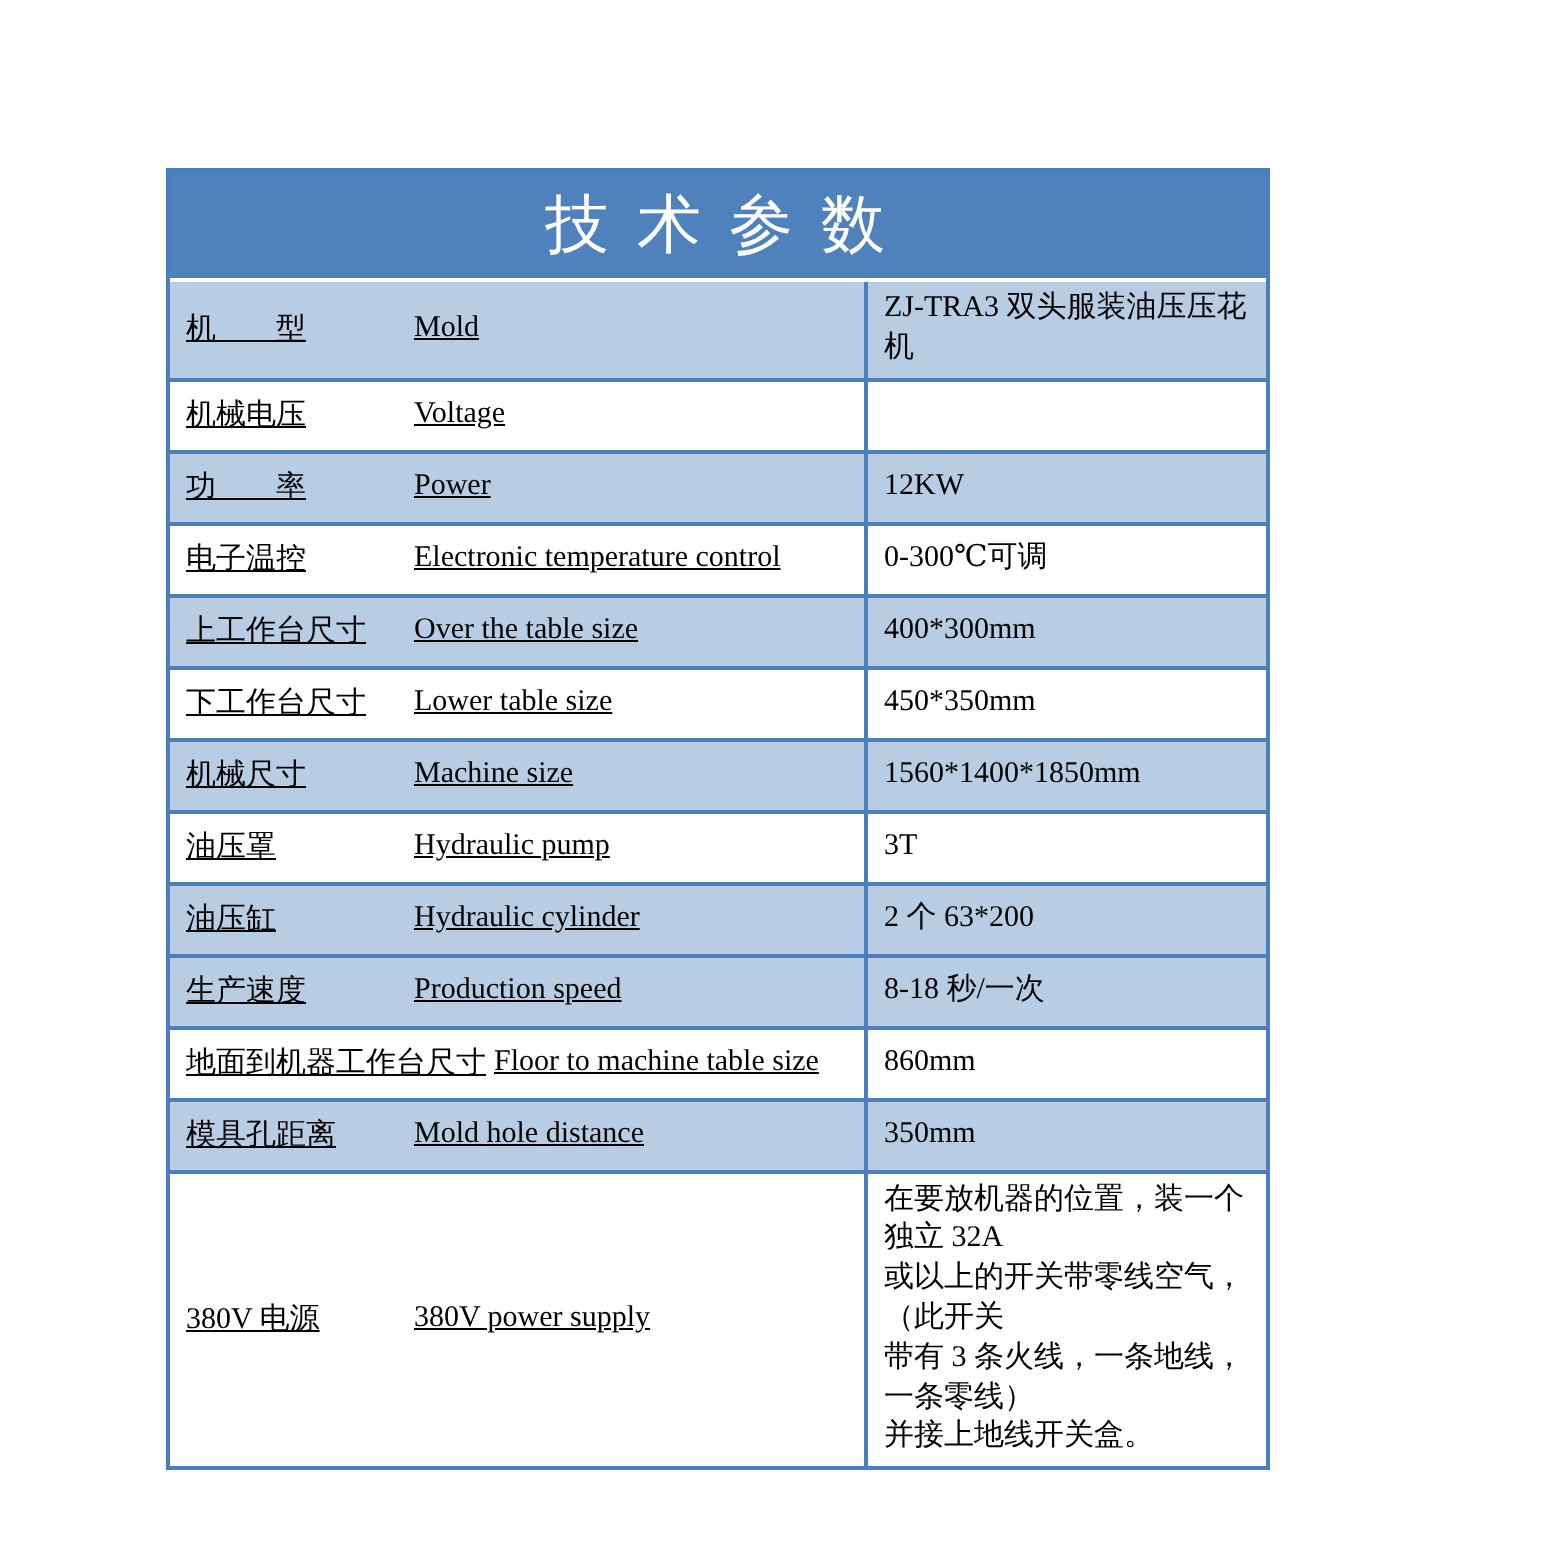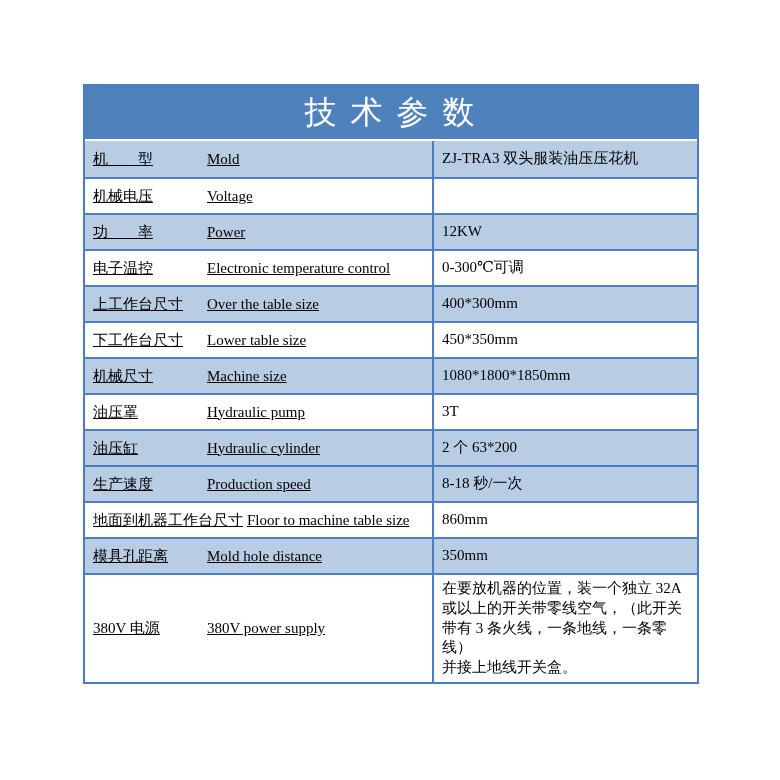--- a/index.html
+++ b/index.html
@@ -17,21 +17,21 @@
     background: var(--page-bg);
     font-family: "Liberation Serif", "DejaVu Serif", serif;
     color: var(--text);
     position: relative;
     overflow: hidden;
   }
   .spec-table {
     position: absolute;
     left: 83px;
     top: 84px;
-    width: 616px;
+    width: 552px;
     box-sizing: border-box;
     border: 2px solid var(--border);
     background: #ffffff;
   }
   .table-header {
     height: 55px;
     box-sizing: border-box;
     background: var(--header-bg);
     border-bottom: 2px solid #ffffff;
     color: var(--header-text);
@@ -144,21 +144,21 @@
       <span class="value">450*350mm</span>
     </div>
   </div>
 
   <div class="trow banded">
     <div class="label-cell">
       <span class="cn">机械尺寸</span>
       <span class="en">Machine size</span>
     </div>
     <div class="value-cell">
-      <span class="value">1080*1800*1850mm</span>
+      <span class="value">1560*1400*1850mm</span>
     </div>
   </div>
 
   <div class="trow">
     <div class="label-cell">
       <span class="cn">油压罩</span>
       <span class="en">Hydraulic pump</span>
     </div>
     <div class="value-cell">
       <span class="value">3T</span>

